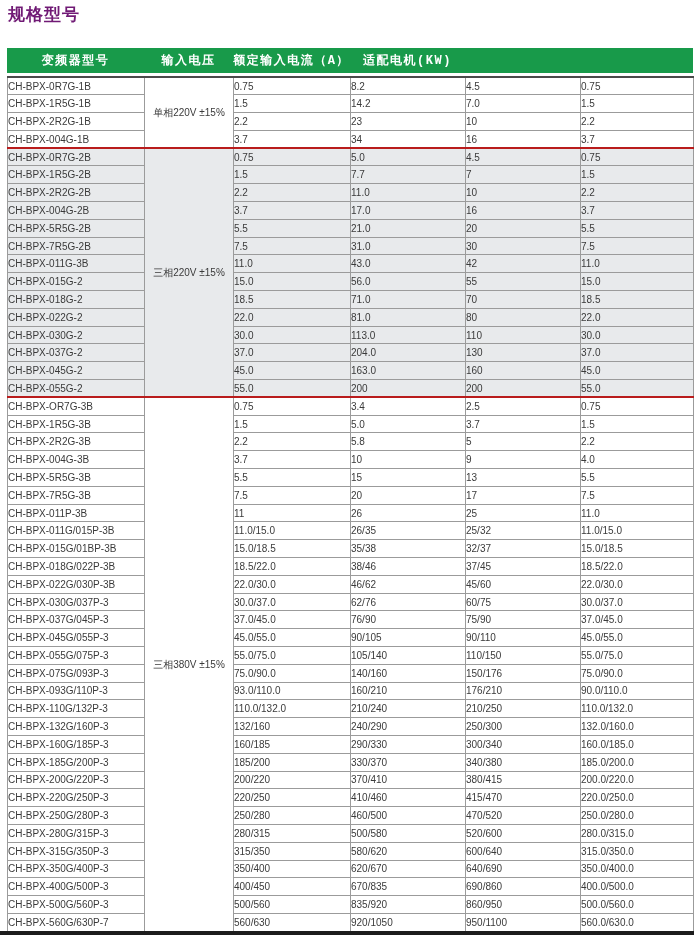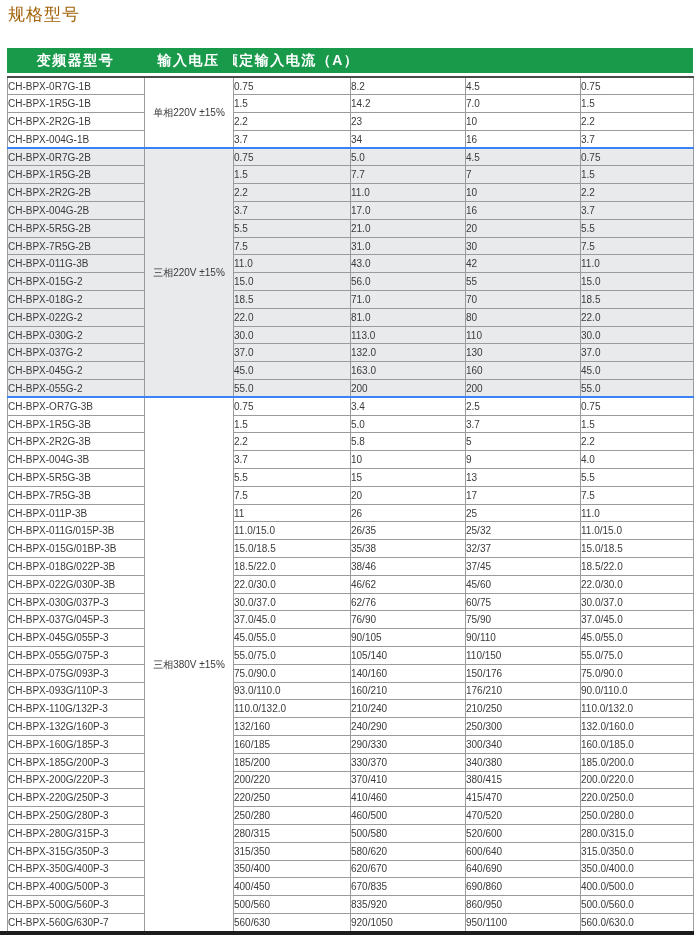--- a/index.html
+++ b/index.html
@@ -6,34 +6,34 @@
   html,body { margin:0; padding:0; }
   body {
     width:700px; height:947px;
     background:#ffffff;
     font-family:"Liberation Sans","DejaVu Sans",sans-serif;
     position:relative;
     overflow:hidden;
   }
   .page-title {
     position:absolute; left:8px; top:3px;
-    font-size:17px; font-weight:normal; color:#a16207;
+    font-size:17px; font-weight:bold; color:#701a75;
     letter-spacing:1px;
   }
   .header-bar {
     position:absolute; left:7px; top:48px;
     width:686px; height:25px;
     display:flex;
     background:#189a4a;
   }
   .header-cell {
     display:flex; align-items:center; justify-content:center;
-    color:#ffffff; font-size:14px; font-weight:bold;
+    color:#ffffff; font-size:12px; font-weight:bold;
     letter-spacing:1.5px;
-    white-space:nowrap; overflow:hidden;
+    white-space:nowrap; overflow:hidden;font-family:Liberation Mono, monospace;
   }
   .header-cell:nth-child(1){ width:137px; }
   .header-cell:nth-child(2){ width:89px;  }
   .header-cell:nth-child(3){ width:117px; }
   .header-cell:nth-child(4){ width:115px; }
   .header-cell:nth-child(5){ width:115px; }
   .header-cell:nth-child(6){ width:113px; }
 
   table.spec-table {
     position:absolute; left:7px; top:76px;
@@ -54,37 +54,38 @@
     background:#ffffff;
     white-space:nowrap; overflow:hidden;
     vertical-align:middle;
   }
   .cell-model  { padding-left:6px;  text-align:left; }
   .cell-value  { padding-left:20px; text-align:left; }
   .cell-voltage{ text-align:center; font-size:10.5px; color:#333333; }
 
   tr.group-1 td { background:#e8eaec; }
 
-  tr.section-start td, td.section-start { border-top:2px solid #3b82f6; }
+  tr.section-start td, td.section-start { border-top:2px solid #b91c1c; }
 
   .bottom-bar {
     position:absolute; left:0; top:931px;
     width:694px; height:4px;
     background:#1c1c1c;
   }
 </style>
 </head>
 <body>
 
 <div class="page-title">规格型号</div>
 
 <div class="header-bar">
   <div class="header-cell">变频器型号</div>
   <div class="header-cell">输入电压</div>
   <div class="header-cell">额定输入电流（A）</div>
+  <div class="header-cell">适配电机(KW)</div>
 </div>
 
 <table class="spec-table">
   <colgroup>
     <col class="c1">
       <col class="c2">
       <col class="c3">
       <col class="c4">
       <col class="c5">
       <col class="c6">
@@ -193,21 +194,21 @@
       <tr class="group-1">
         <td class="cell-model">CH-BPX-030G-2</td>
         <td class="cell-value">30.0</td>
         <td class="cell-value">113.0</td>
         <td class="cell-value">110</td>
         <td class="cell-value">30.0</td>
       </tr>
       <tr class="group-1">
         <td class="cell-model">CH-BPX-037G-2</td>
         <td class="cell-value">37.0</td>
-        <td class="cell-value">132.0</td>
+        <td class="cell-value">204.0</td>
         <td class="cell-value">130</td>
         <td class="cell-value">37.0</td>
       </tr>
       <tr class="group-1">
         <td class="cell-model">CH-BPX-045G-2</td>
         <td class="cell-value">45.0</td>
         <td class="cell-value">163.0</td>
         <td class="cell-value">160</td>
         <td class="cell-value">45.0</td>
       </tr>

